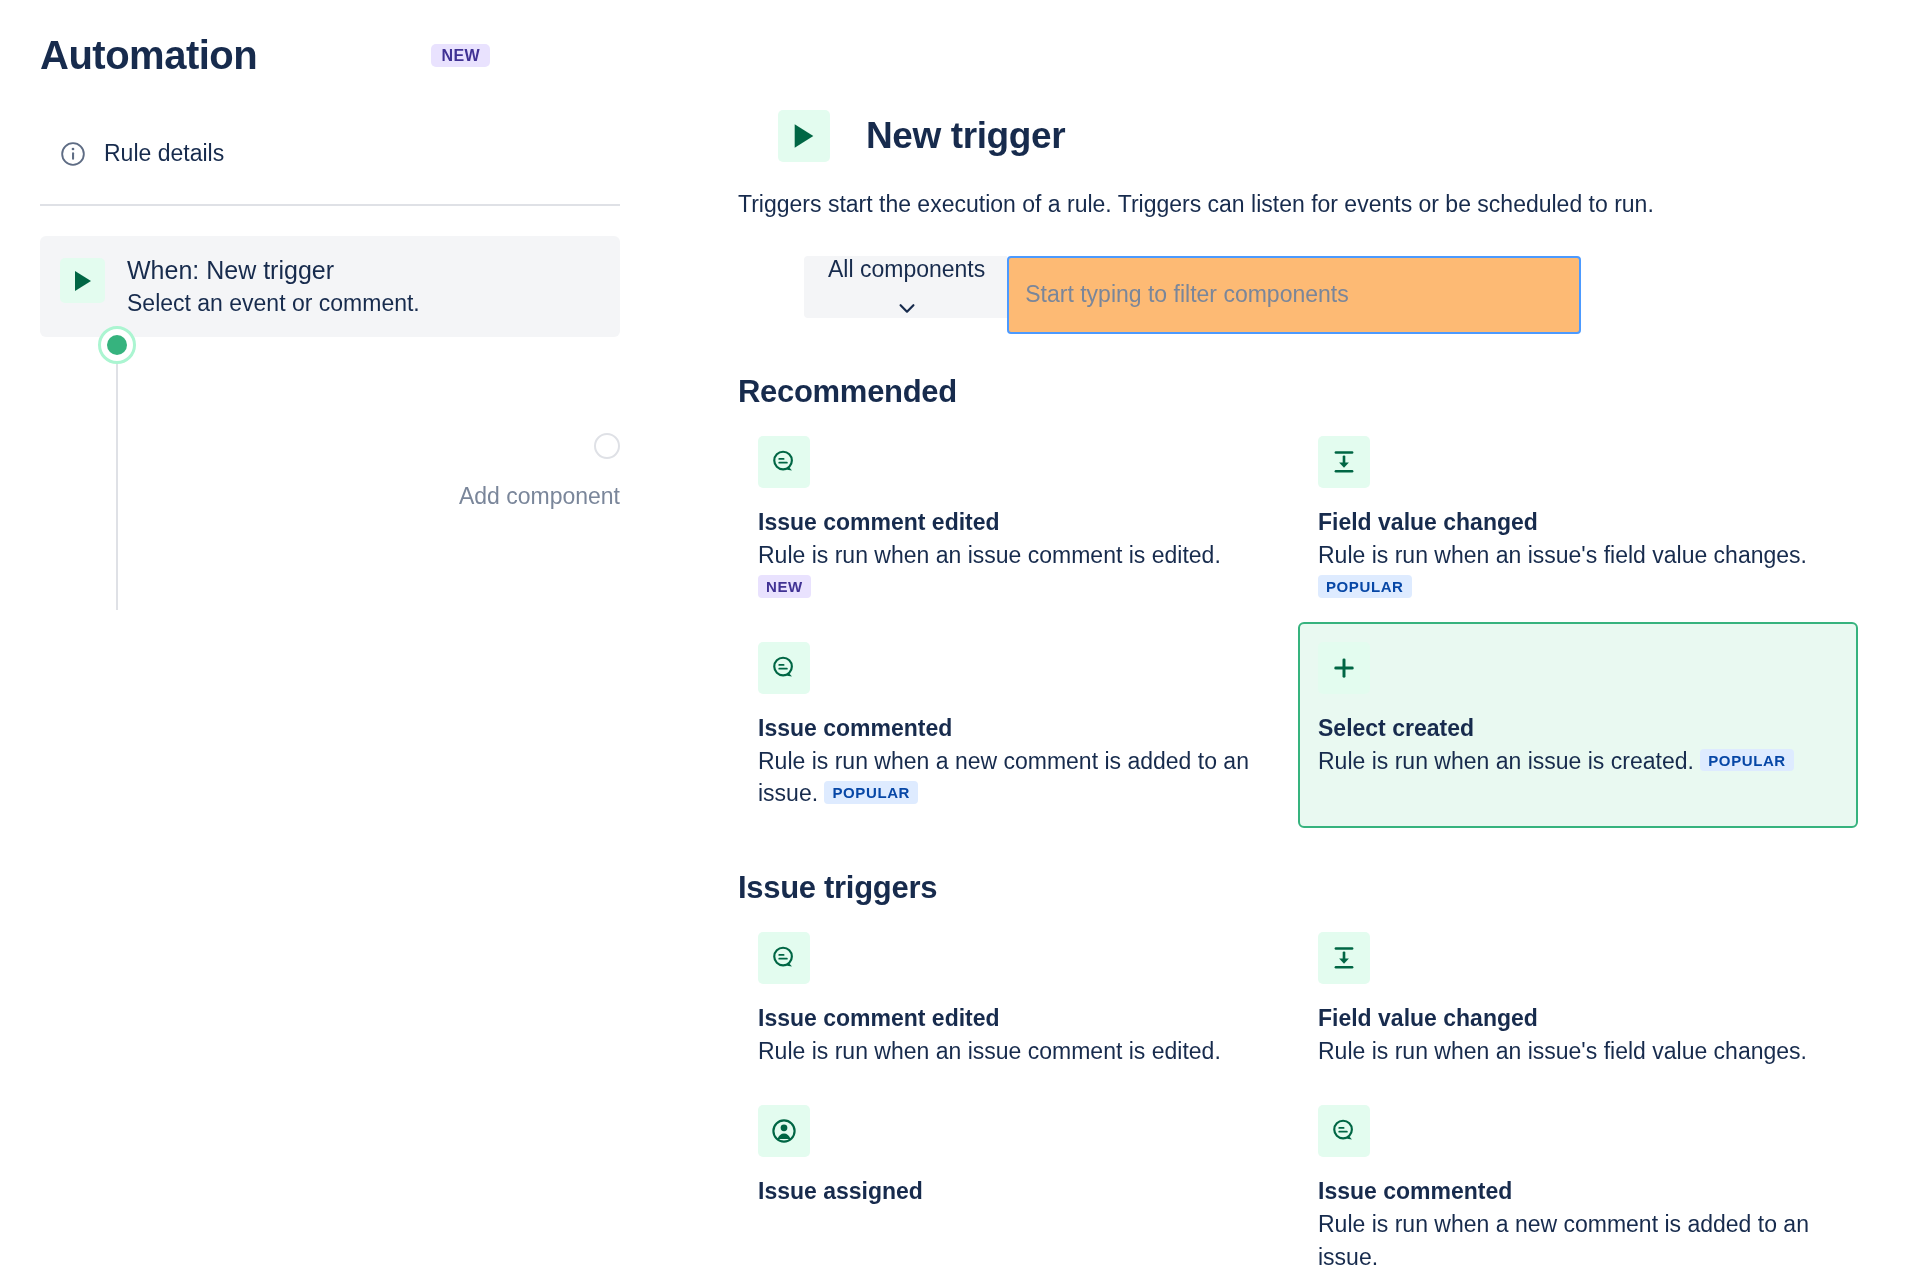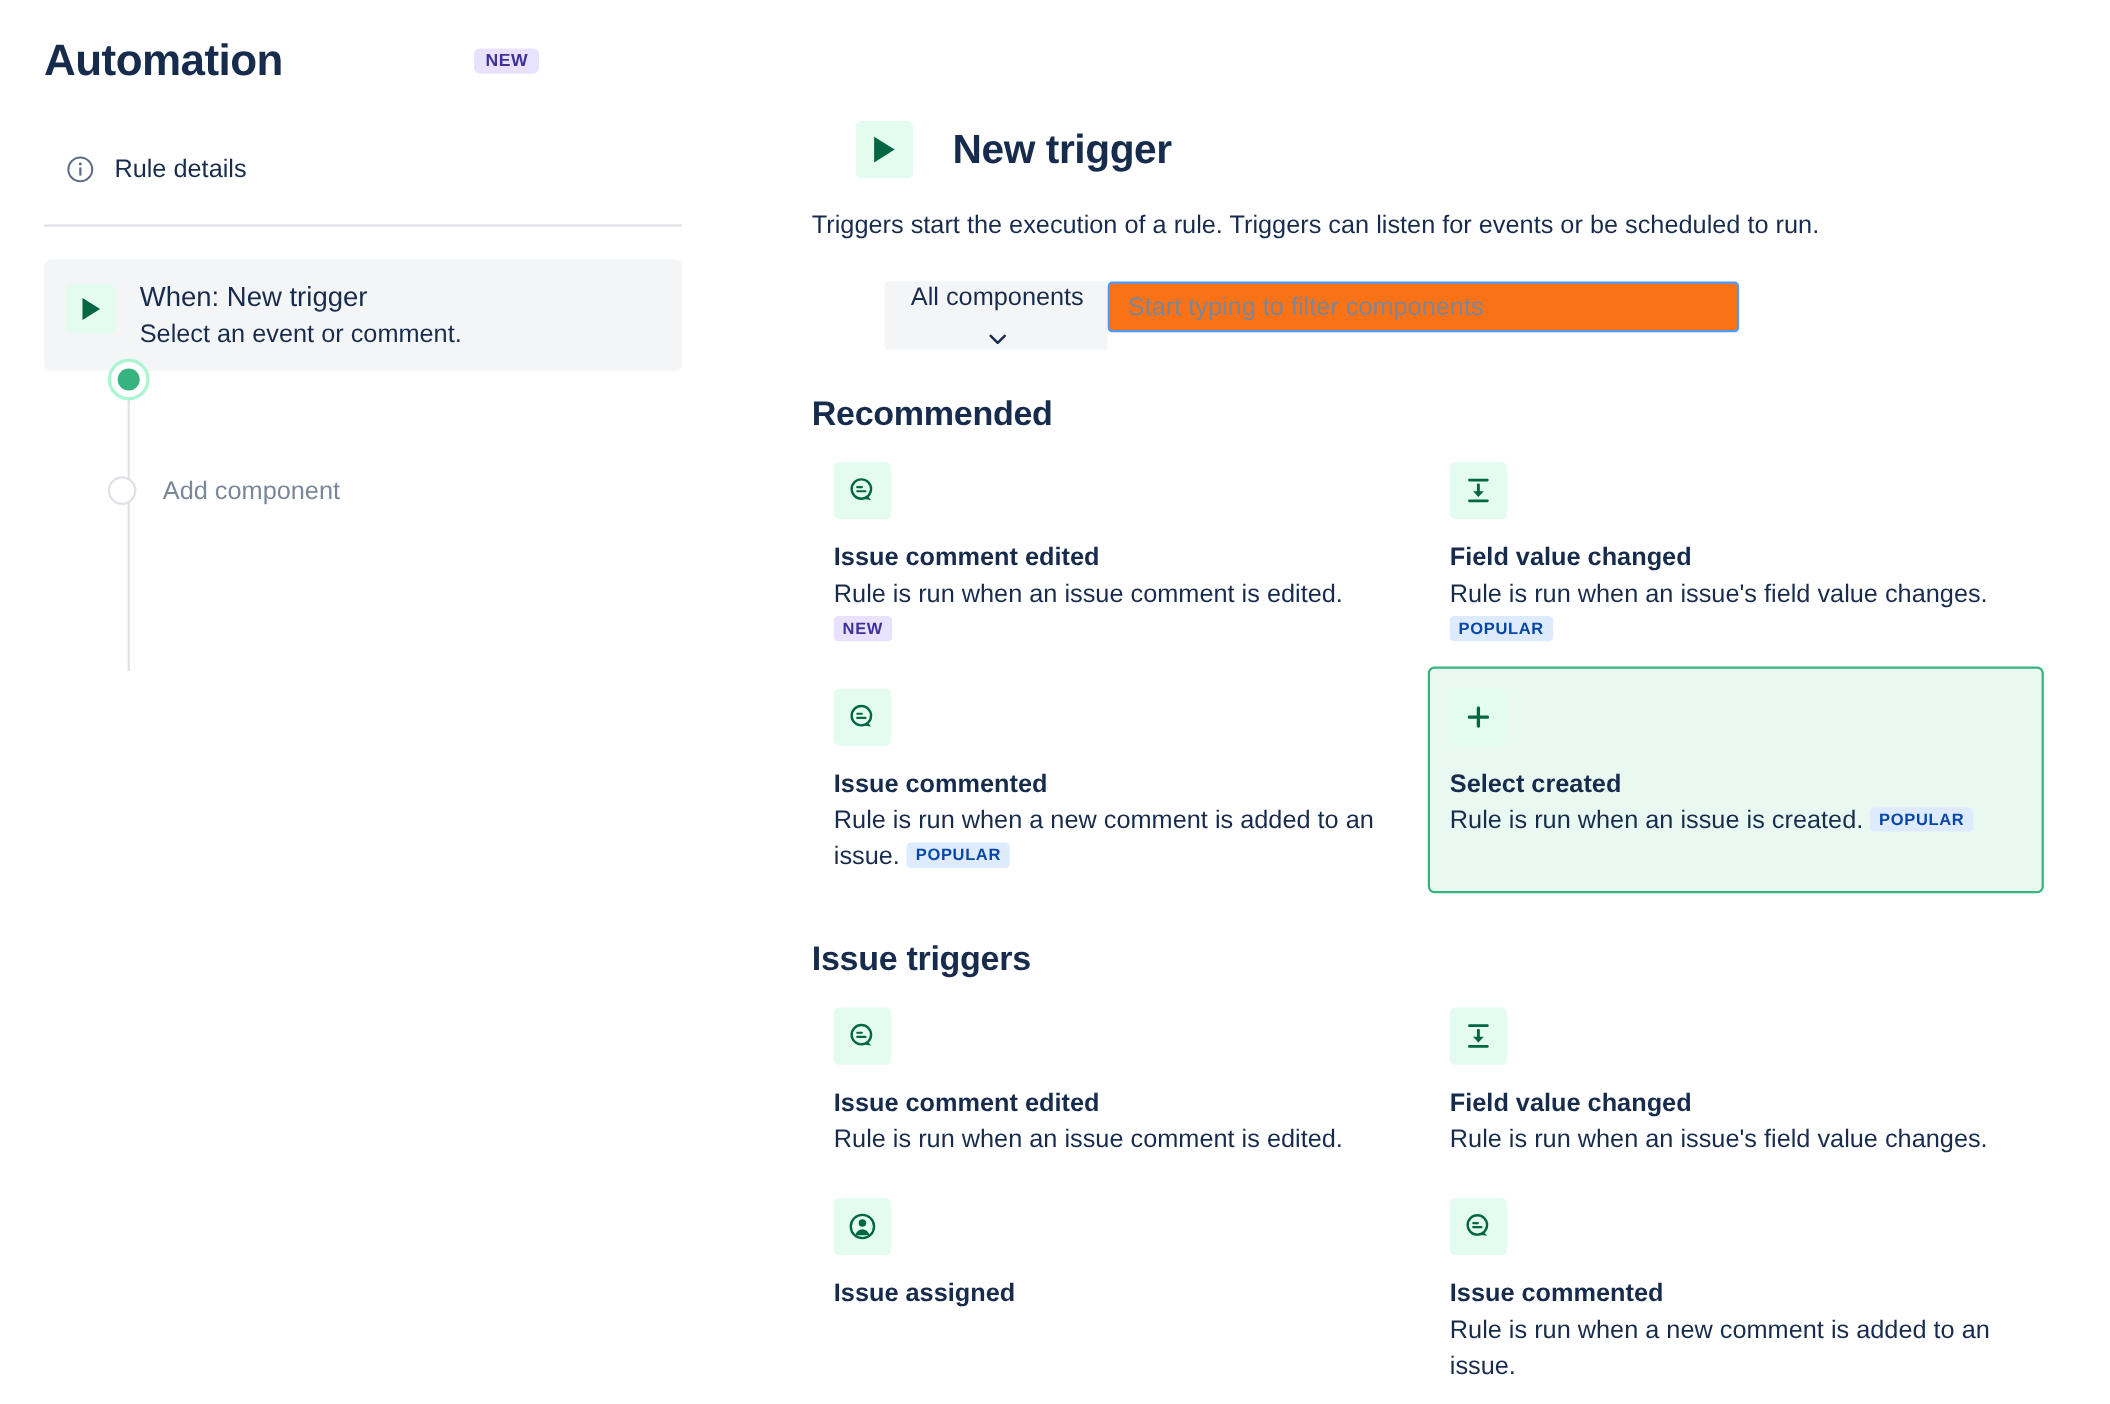--- a/index.html
+++ b/index.html
@@ -105,25 +105,26 @@
   .flow-text-sub {
     font-size: 23px;
     color: #172B4D;
     margin-top: 4px;
     line-height: 1.2;
   }
   .flow-node-add {
     position: relative;
     z-index: 2;
     display: flex;
-    align-items: flex-start;
+    align-items: flex-end;
     gap: 24px;
     margin-top: 96px;
     padding-left: 58px;
     cursor: pointer;
+    flex-direction: column;
   }
   .node-ring-outer {
     position: absolute;
     z-index: 2;
     left: 58px;
     top: 90px;
     width: 38px; height: 38px;
     border-radius: 50%;
     border: 3px solid #ABF5D1;
     background: #fff;
@@ -198,29 +199,29 @@
     color: #172B4D;
     flex-direction: column;
   }
   .chev { width: 22px; height: 22px; display:block; }
   .search-input-wrap {
     flex: 0 0 auto;
     width: 574px;
   }
   .search-input {
     width: 100%;
-    height: 46px;
+    height: 78px;
     border: 2px solid #4C9AFF;
     border-radius: 4px;
     outline: none;
     padding: 0 16px;
     font-size: 23px;
     font-family: "Liberation Sans", sans-serif;
     color: #172B4D;
-    background: #f97316;
+    background: #fdba74;
   }
   .search-input::placeholder { color: #7A869A; }
 
   .section-title {
     font-size: 31px;
     font-weight: 700;
     color: #172B4D;
     letter-spacing: -0.3px;
     margin-top: 40px;
     margin-bottom: 6px;

